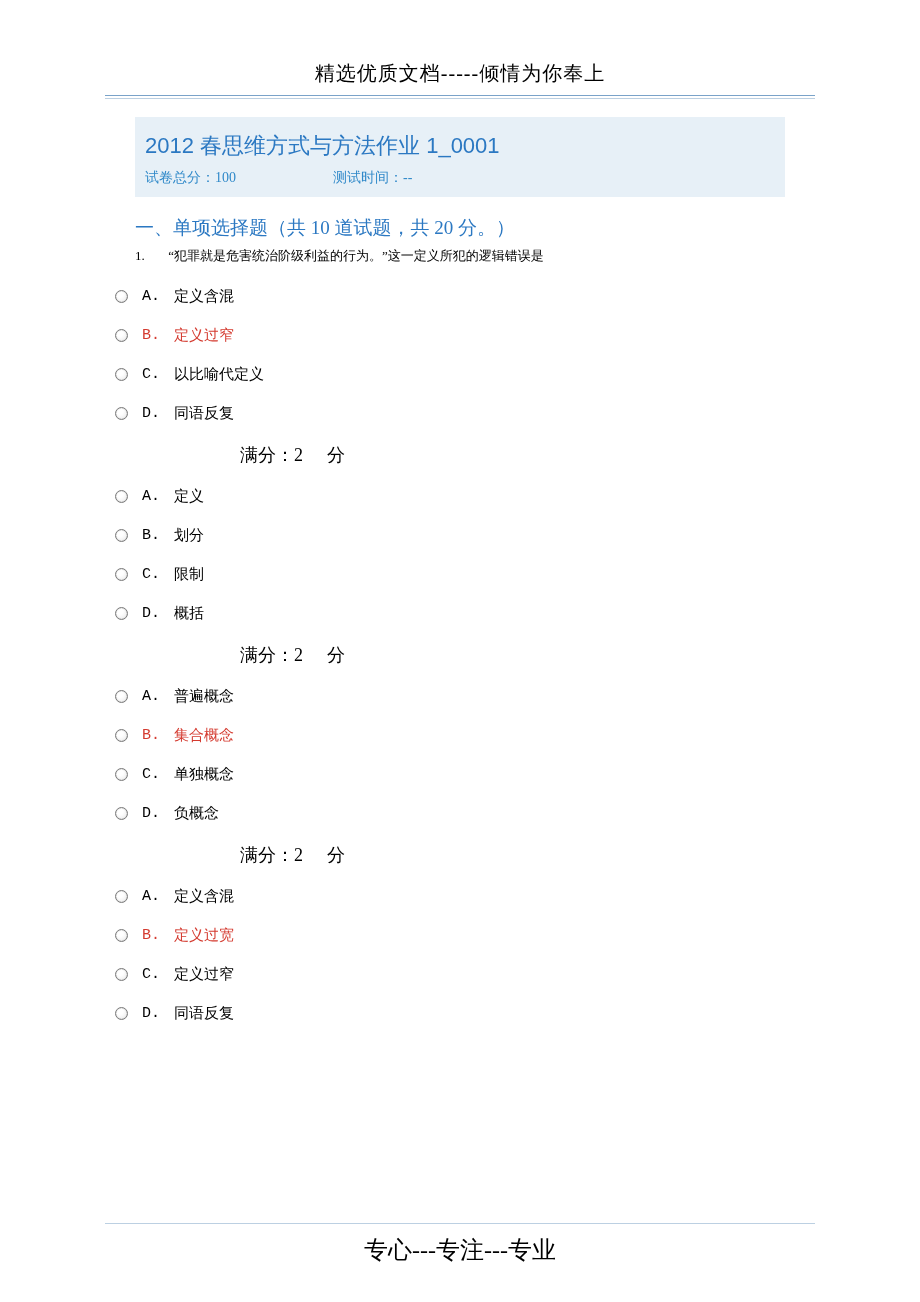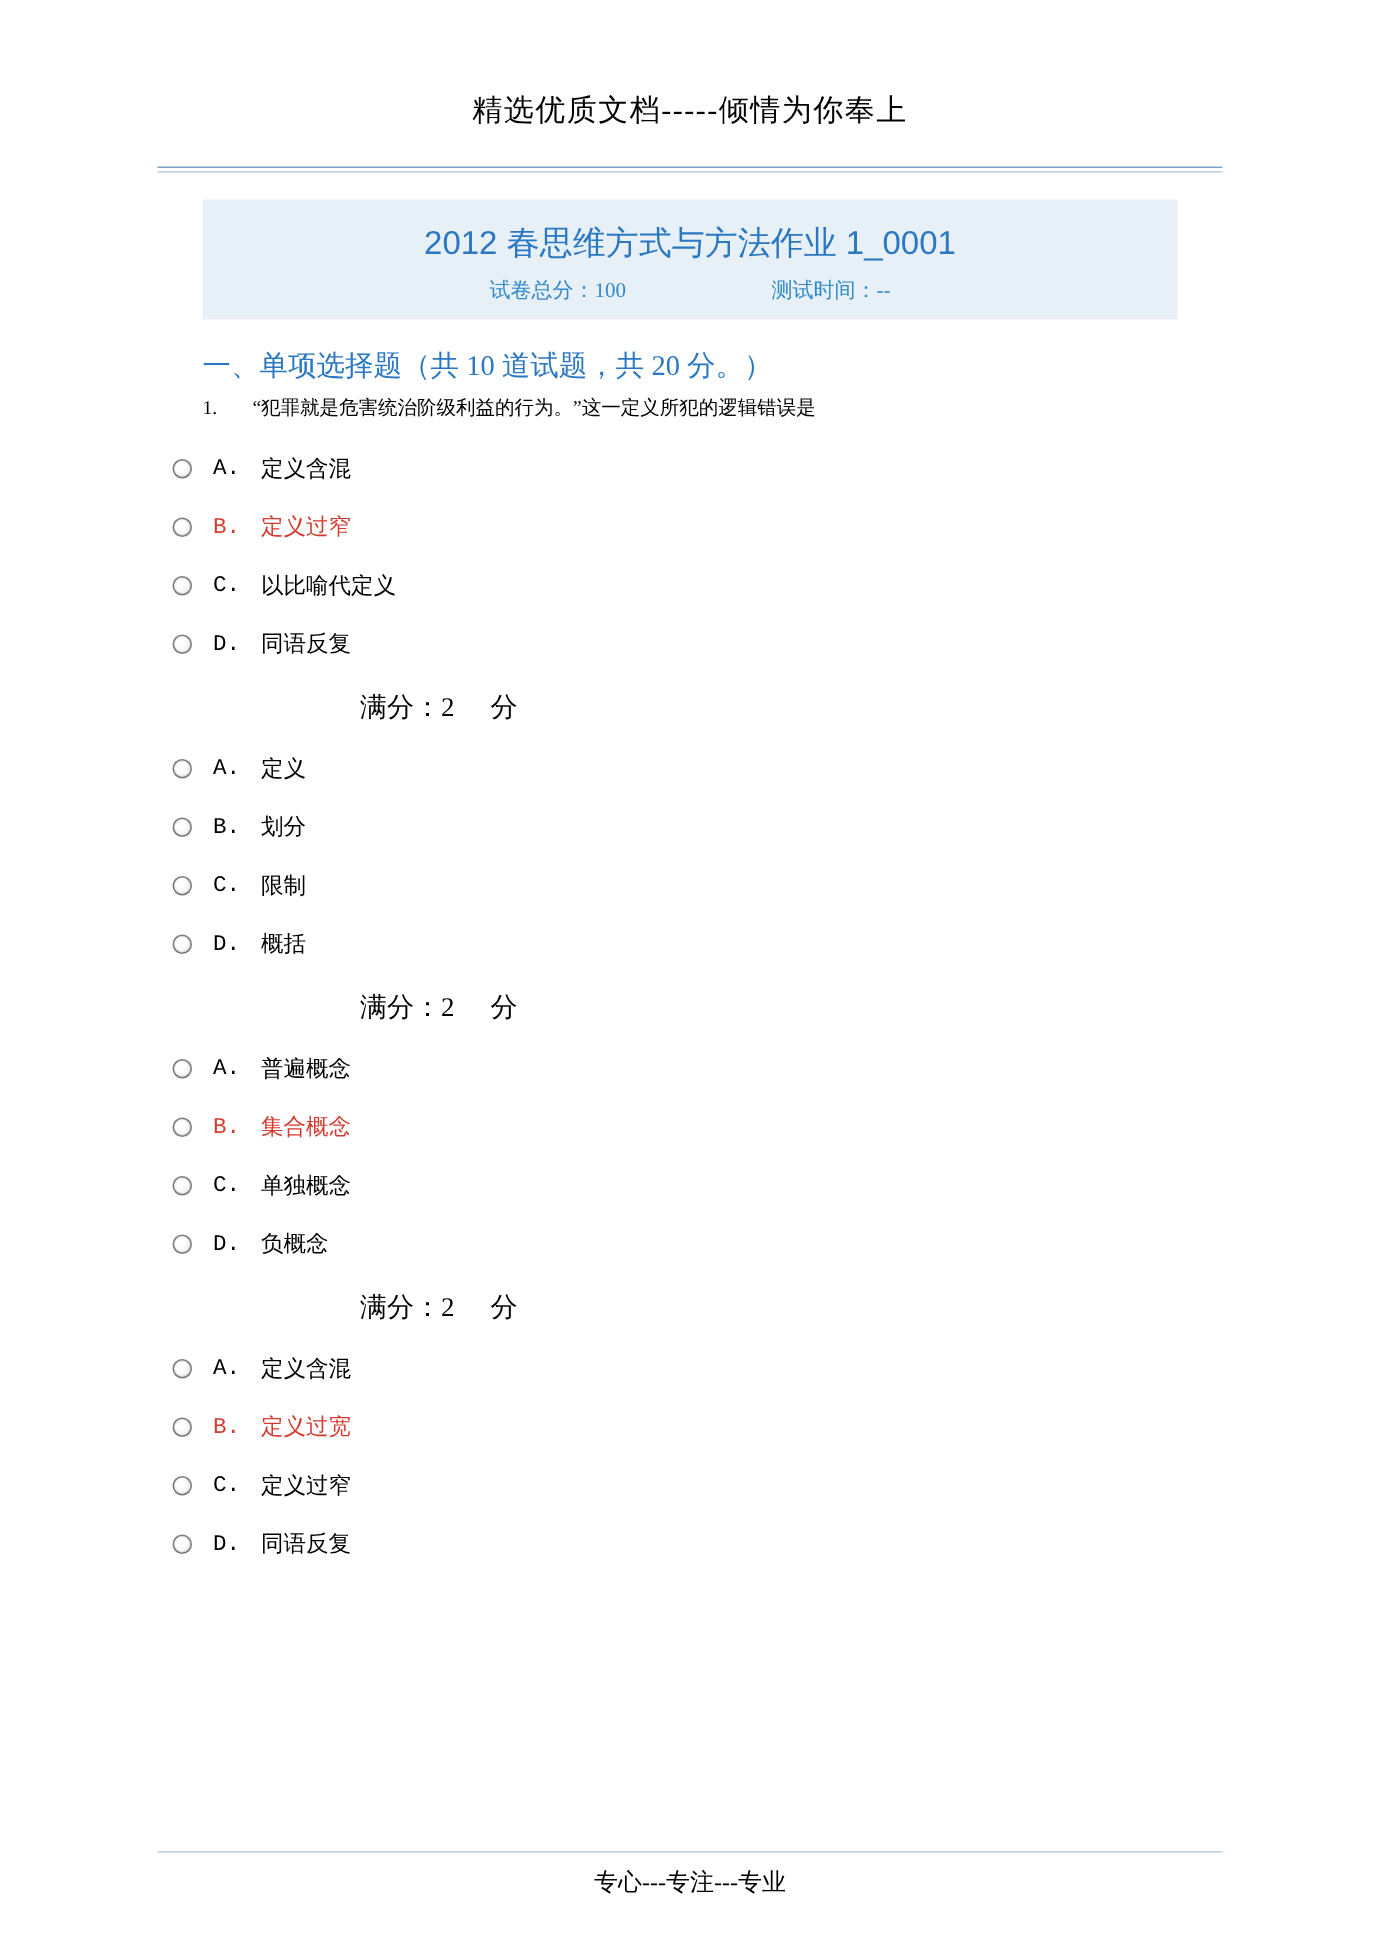--- a/index.html
+++ b/index.html
@@ -12,34 +12,34 @@
     color: #000;
     position: relative;
   }
   .page {
     padding: 60px 105px 0 105px;
   }
   .top-header {
     text-align: center;
     font-size: 20px;
     letter-spacing: 1px;
-    padding-bottom: 24px;
+    padding-bottom: 8px;
     border-bottom: 1.5px solid #7aa3c9;
     margin-bottom: 2px;
   }
   .hr-secondary {
     border: none;
     border-top: 1px solid #bcd0e2;
     margin-bottom: 18px;
   }
   .title-block {
     background: #e7f0f7;
     padding: 14px 10px 10px 10px;
     margin: 0 30px 18px 30px;
-    text-align: center;
+    text-align: left;
   }
   .title-main {
     color: #2b78c2;
     font-family: "Microsoft YaHei", "SimHei", sans-serif;
     font-size: 22px;
     font-weight: 500;
     margin-bottom: 8px;
   }
   .title-sub {
     color: #3089c9;
@@ -90,21 +90,21 @@
     padding-left: 105px;
     margin: 2px 0 4px 0;
   }
   .score-line .gap { display: inline-block; width: 24px; }
   .q-indent { padding-left: 0; }
   .footer {
     position: absolute;
     bottom: 36px;
     left: 0; right: 0;
     text-align: center;
-    font-size: 16px;
+    font-size: 24px;
   }
   .footer-line {
     border: none;
     border-top: 1px solid #bcd0e2;
     margin: 0 105px 10px 105px;
   }
 </style>
 </head>
 <body>
 

